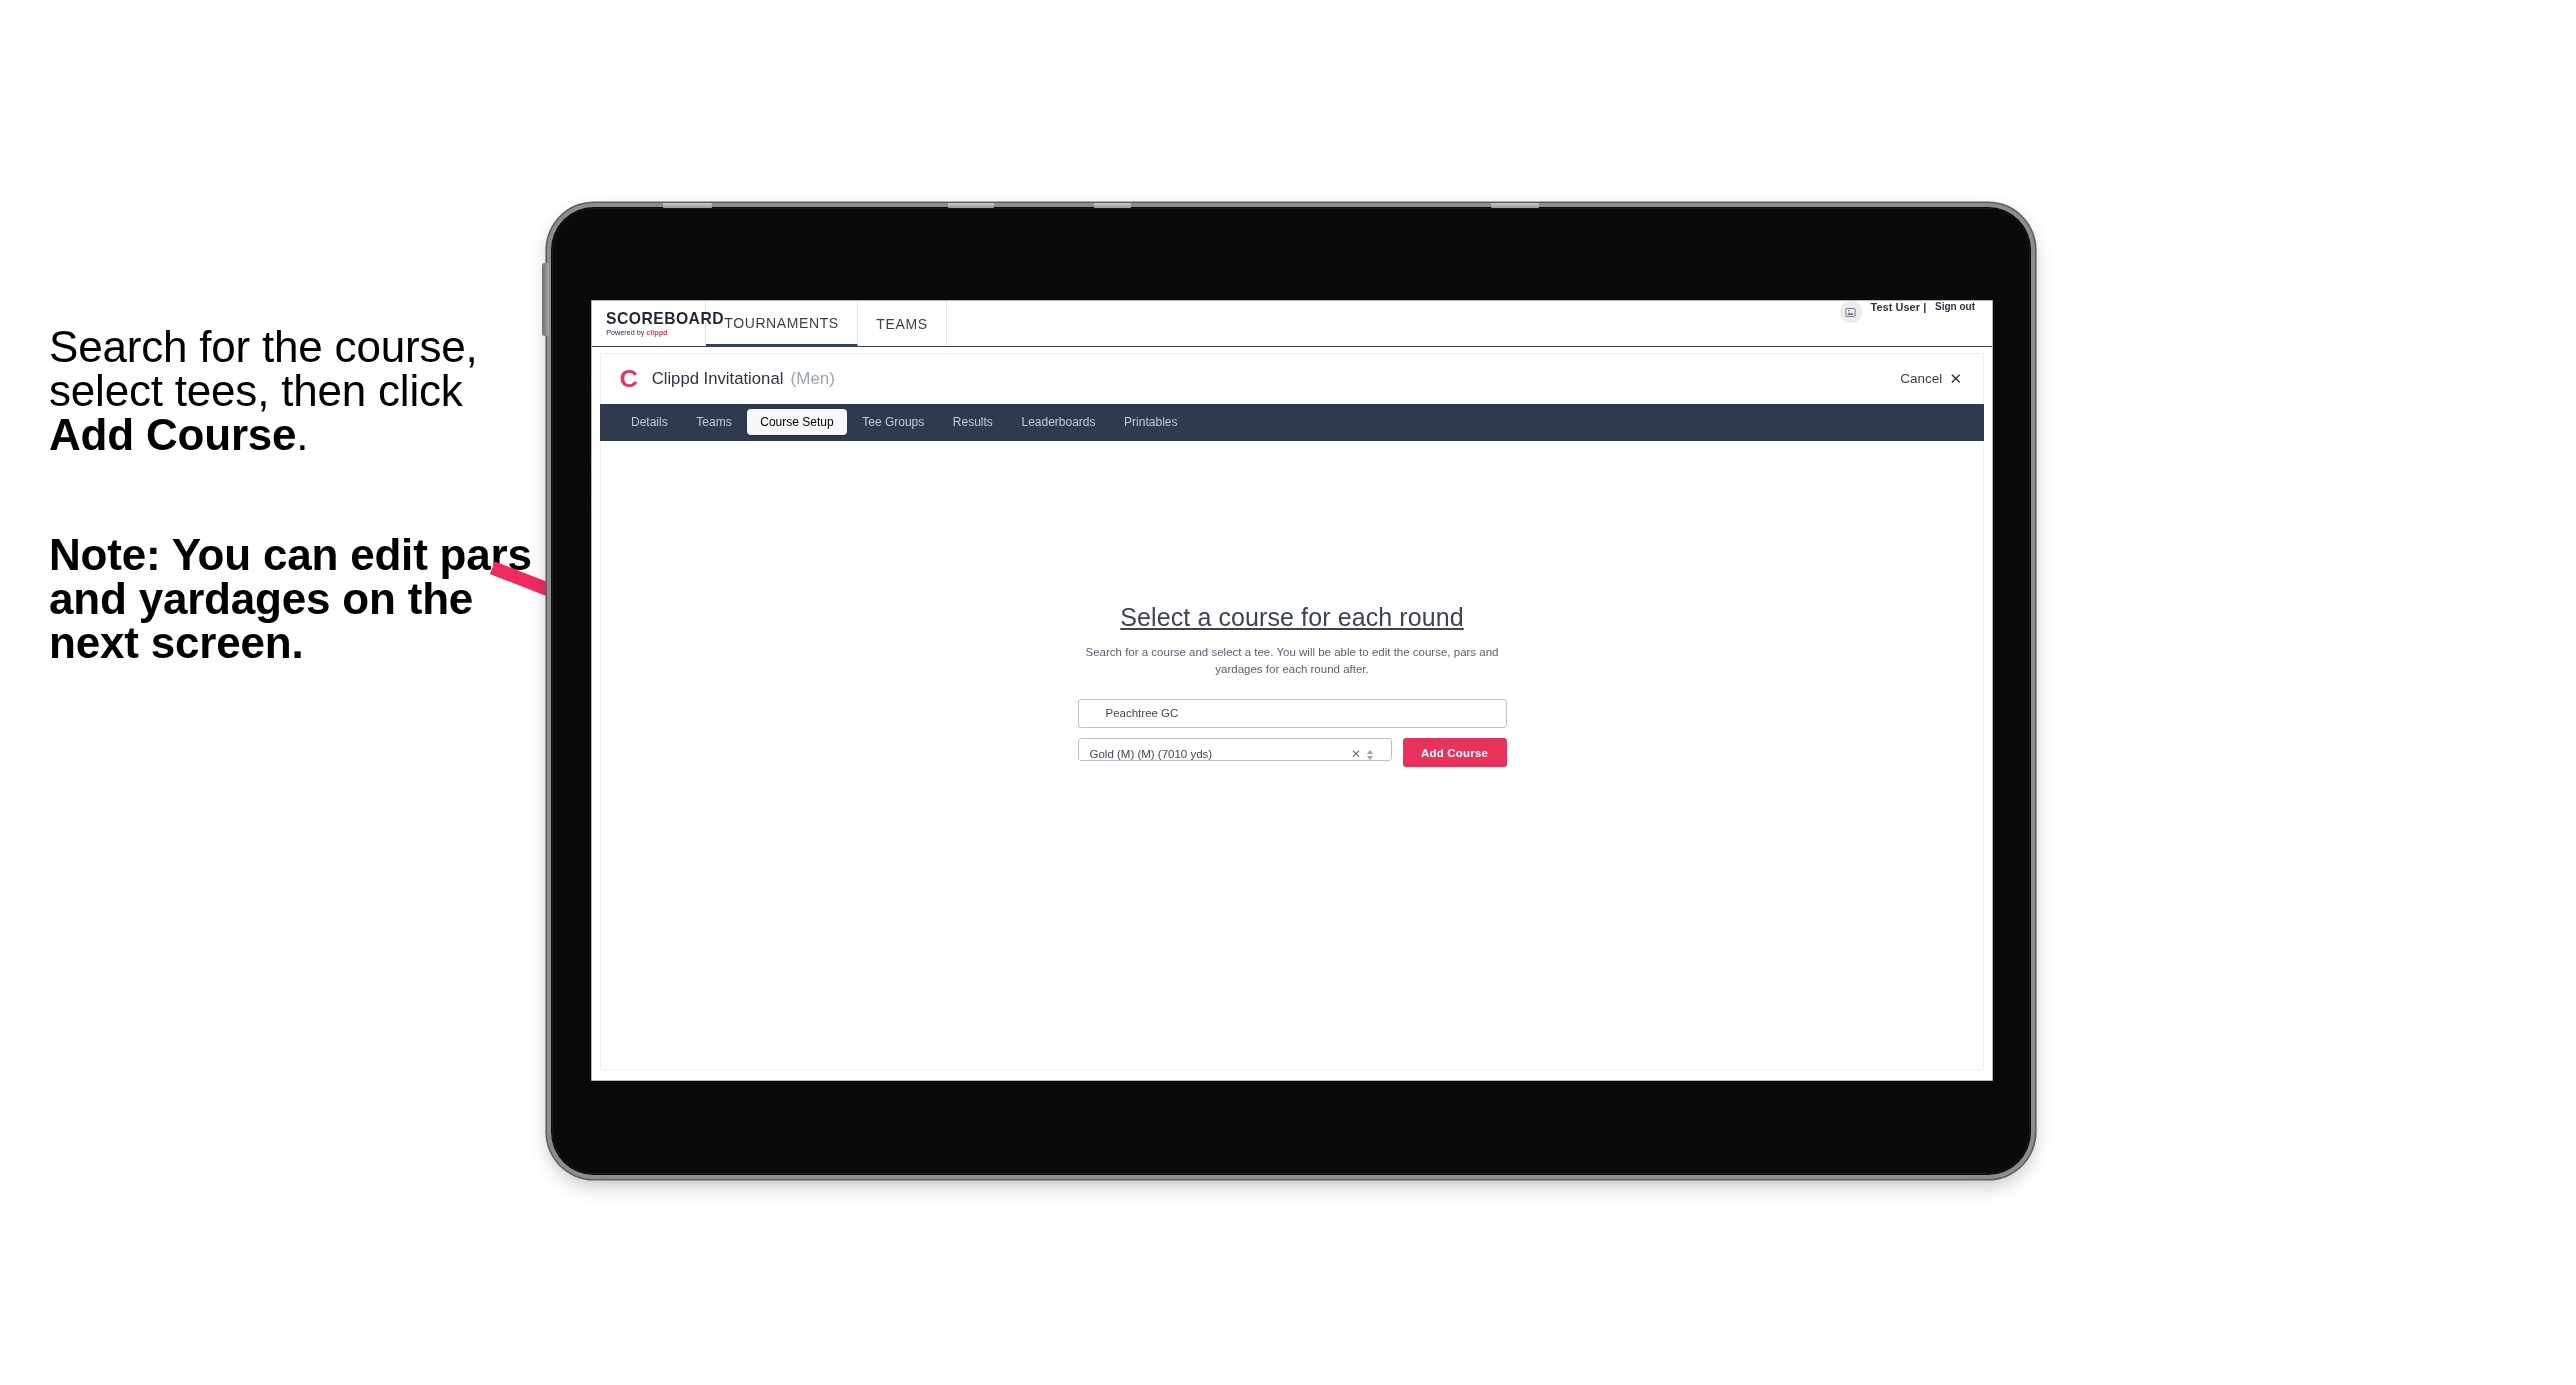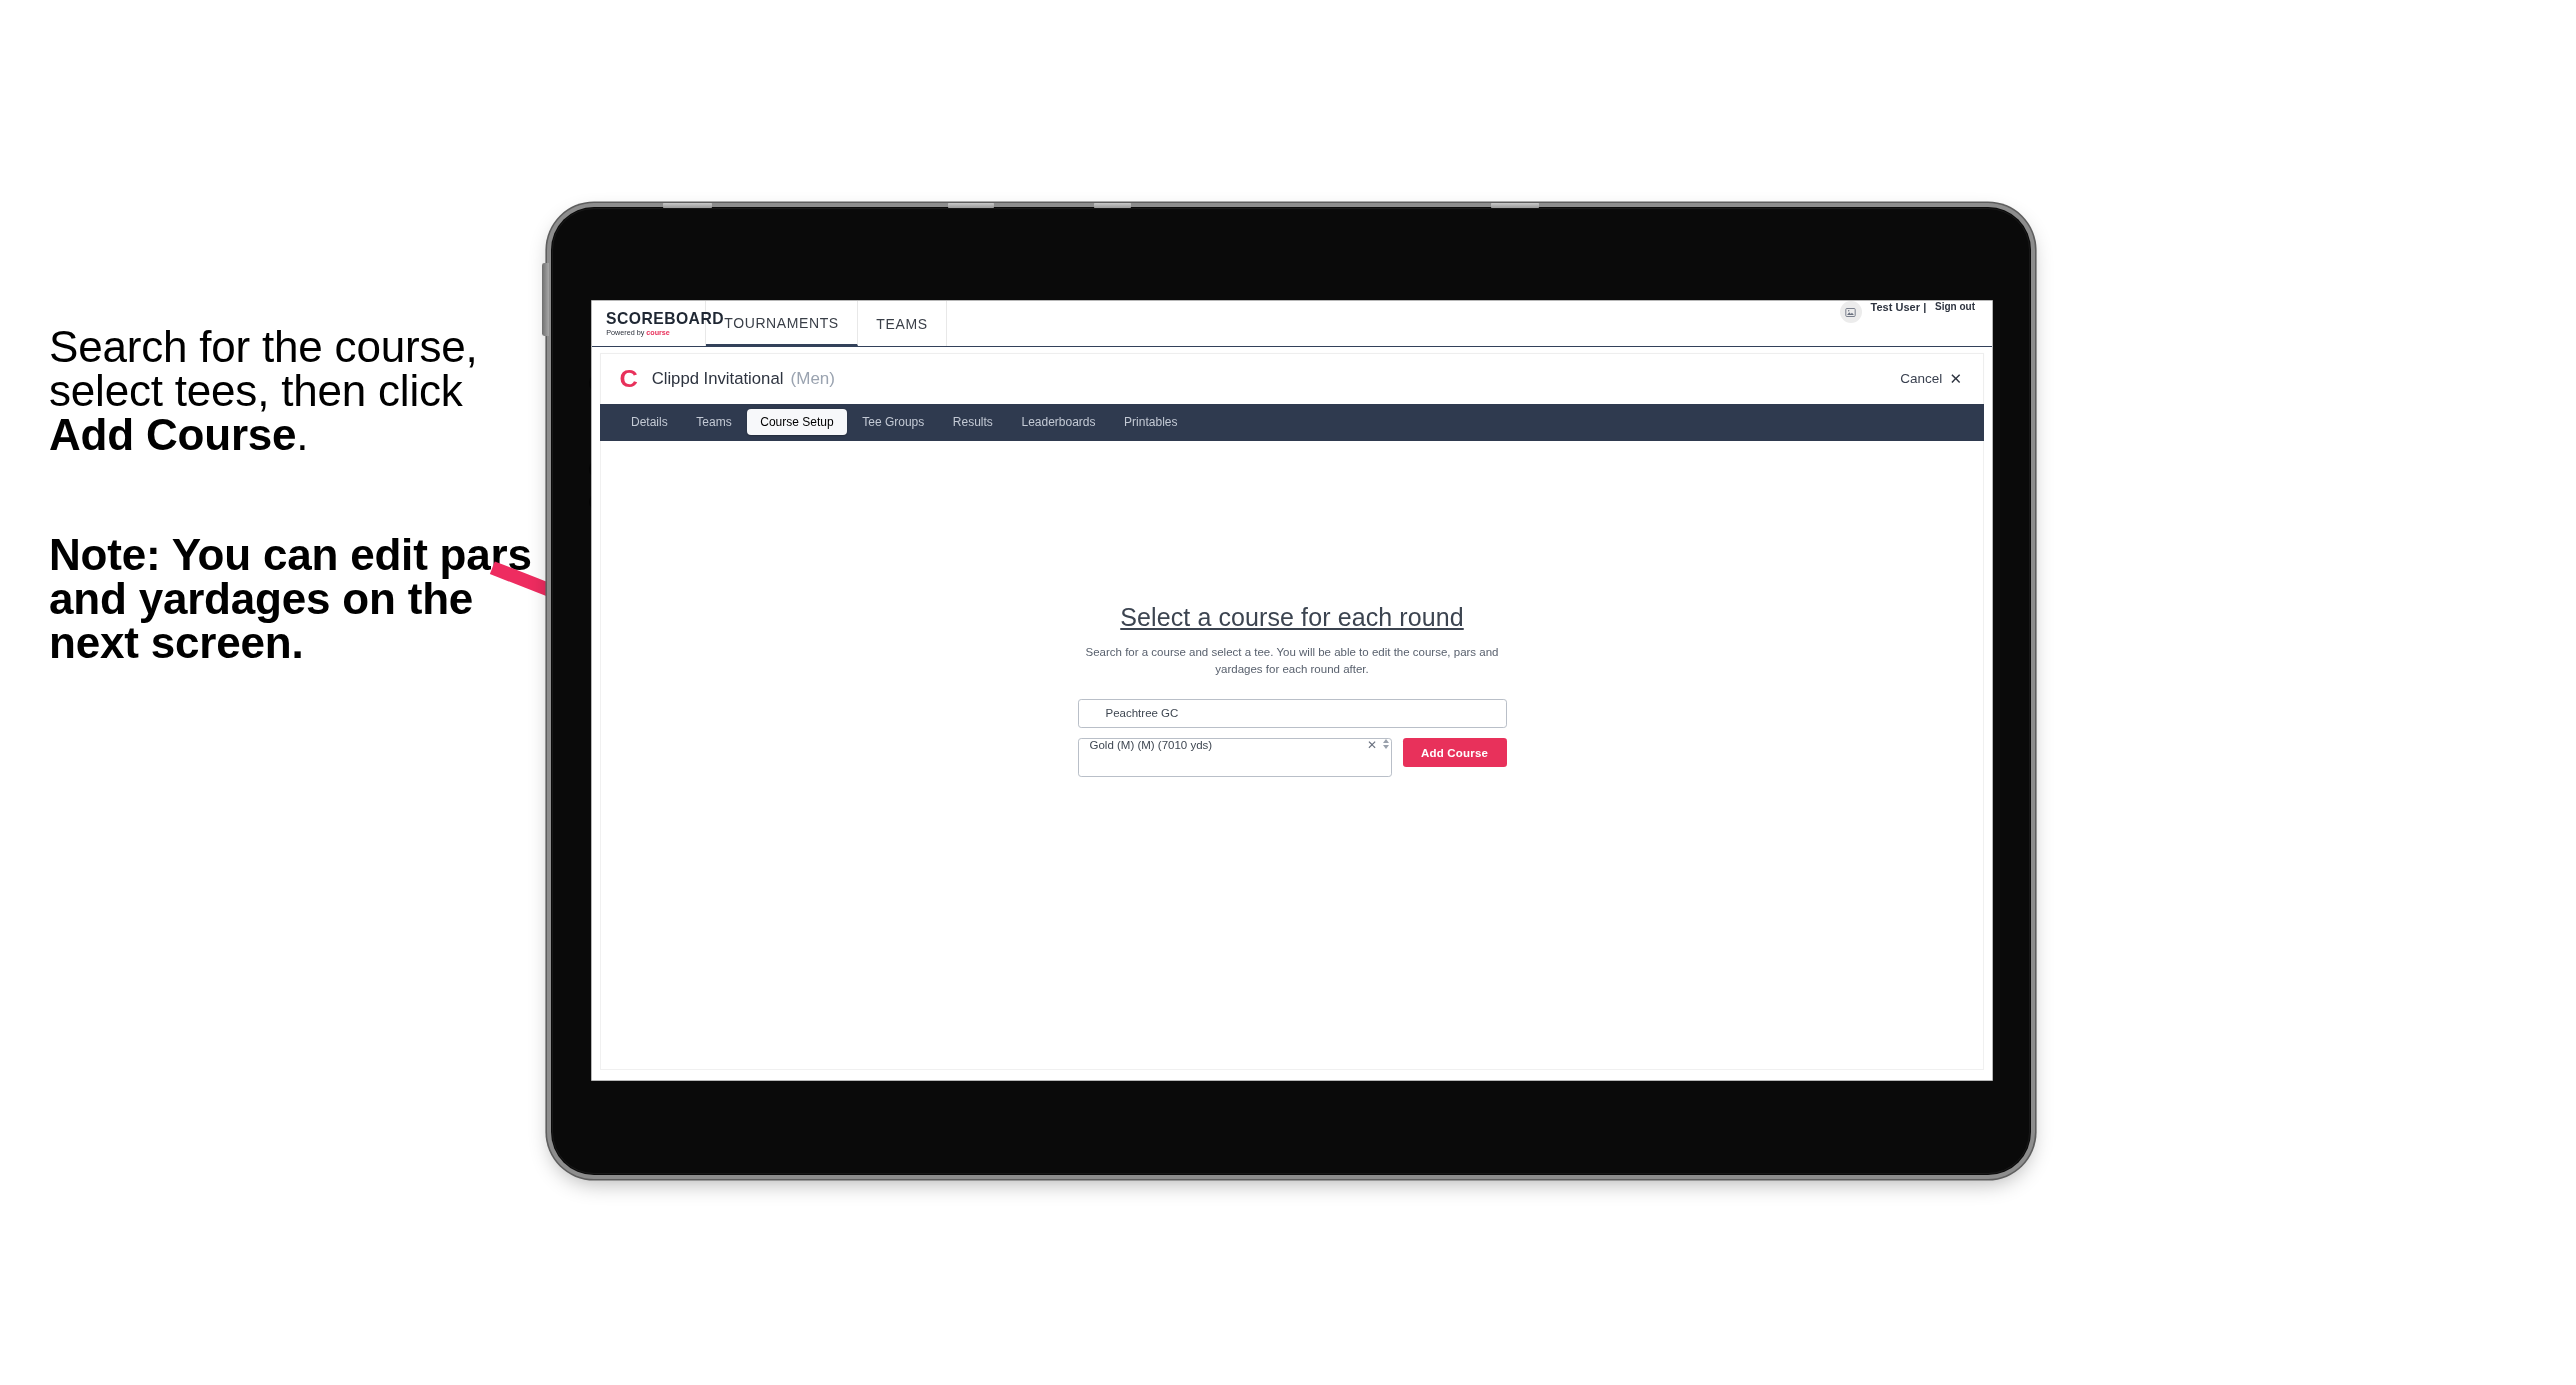--- a/index.html
+++ b/index.html
@@ -335,27 +335,27 @@
 
   .row-tee {
     margin: 10.4px auto 0 auto;
     width: 429px;
     display: flex;
     align-items: stretch;
     gap: 10.4px;
   }
   .tee-select {
     flex: 1;
-    height: 39px;
+    height: 23px;
     border: 0.8px solid #b9bfc8;
     border-radius: 3.2px;
     background: #ffffff;
     display: flex;
-    align-items: flex-start;
-    padding: 0 0 0 11px;
+    align-items: flex-end;
+    padding: 0 16px 0 11px;
     cursor: pointer;
   }
   .tee-val {
     flex: 1;
     text-align: left;
     font-size: 11.5px;
     color: #3f4752;
   }
   .tee-clear {
     font-size: 12px;
@@ -430,21 +430,21 @@
     <div class="sensor cam2"></div>
     <div class="sensor cam3"></div>
     <div class="sensor cam4"></div>
 
     <div class="screen">
 
       <div class="appbar">
 
         <div class="brand">
           <div class="brand-word">SCOREBOARD</div>
-          <div class="brand-sub"><span>Powered by </span><span class="pink">course</span></div>
+          <div class="brand-sub"><span>Powered by </span><span class="pink">clippd</span></div>
         </div>
 
         <div class="topnav">
           <div class="topnav-item active">TOURNAMENTS</div>
           <div class="topnav-item">TEAMS</div>
         </div>
 
         <div class="appbar-spacer"></div>
 
         <div class="appbar-right">

